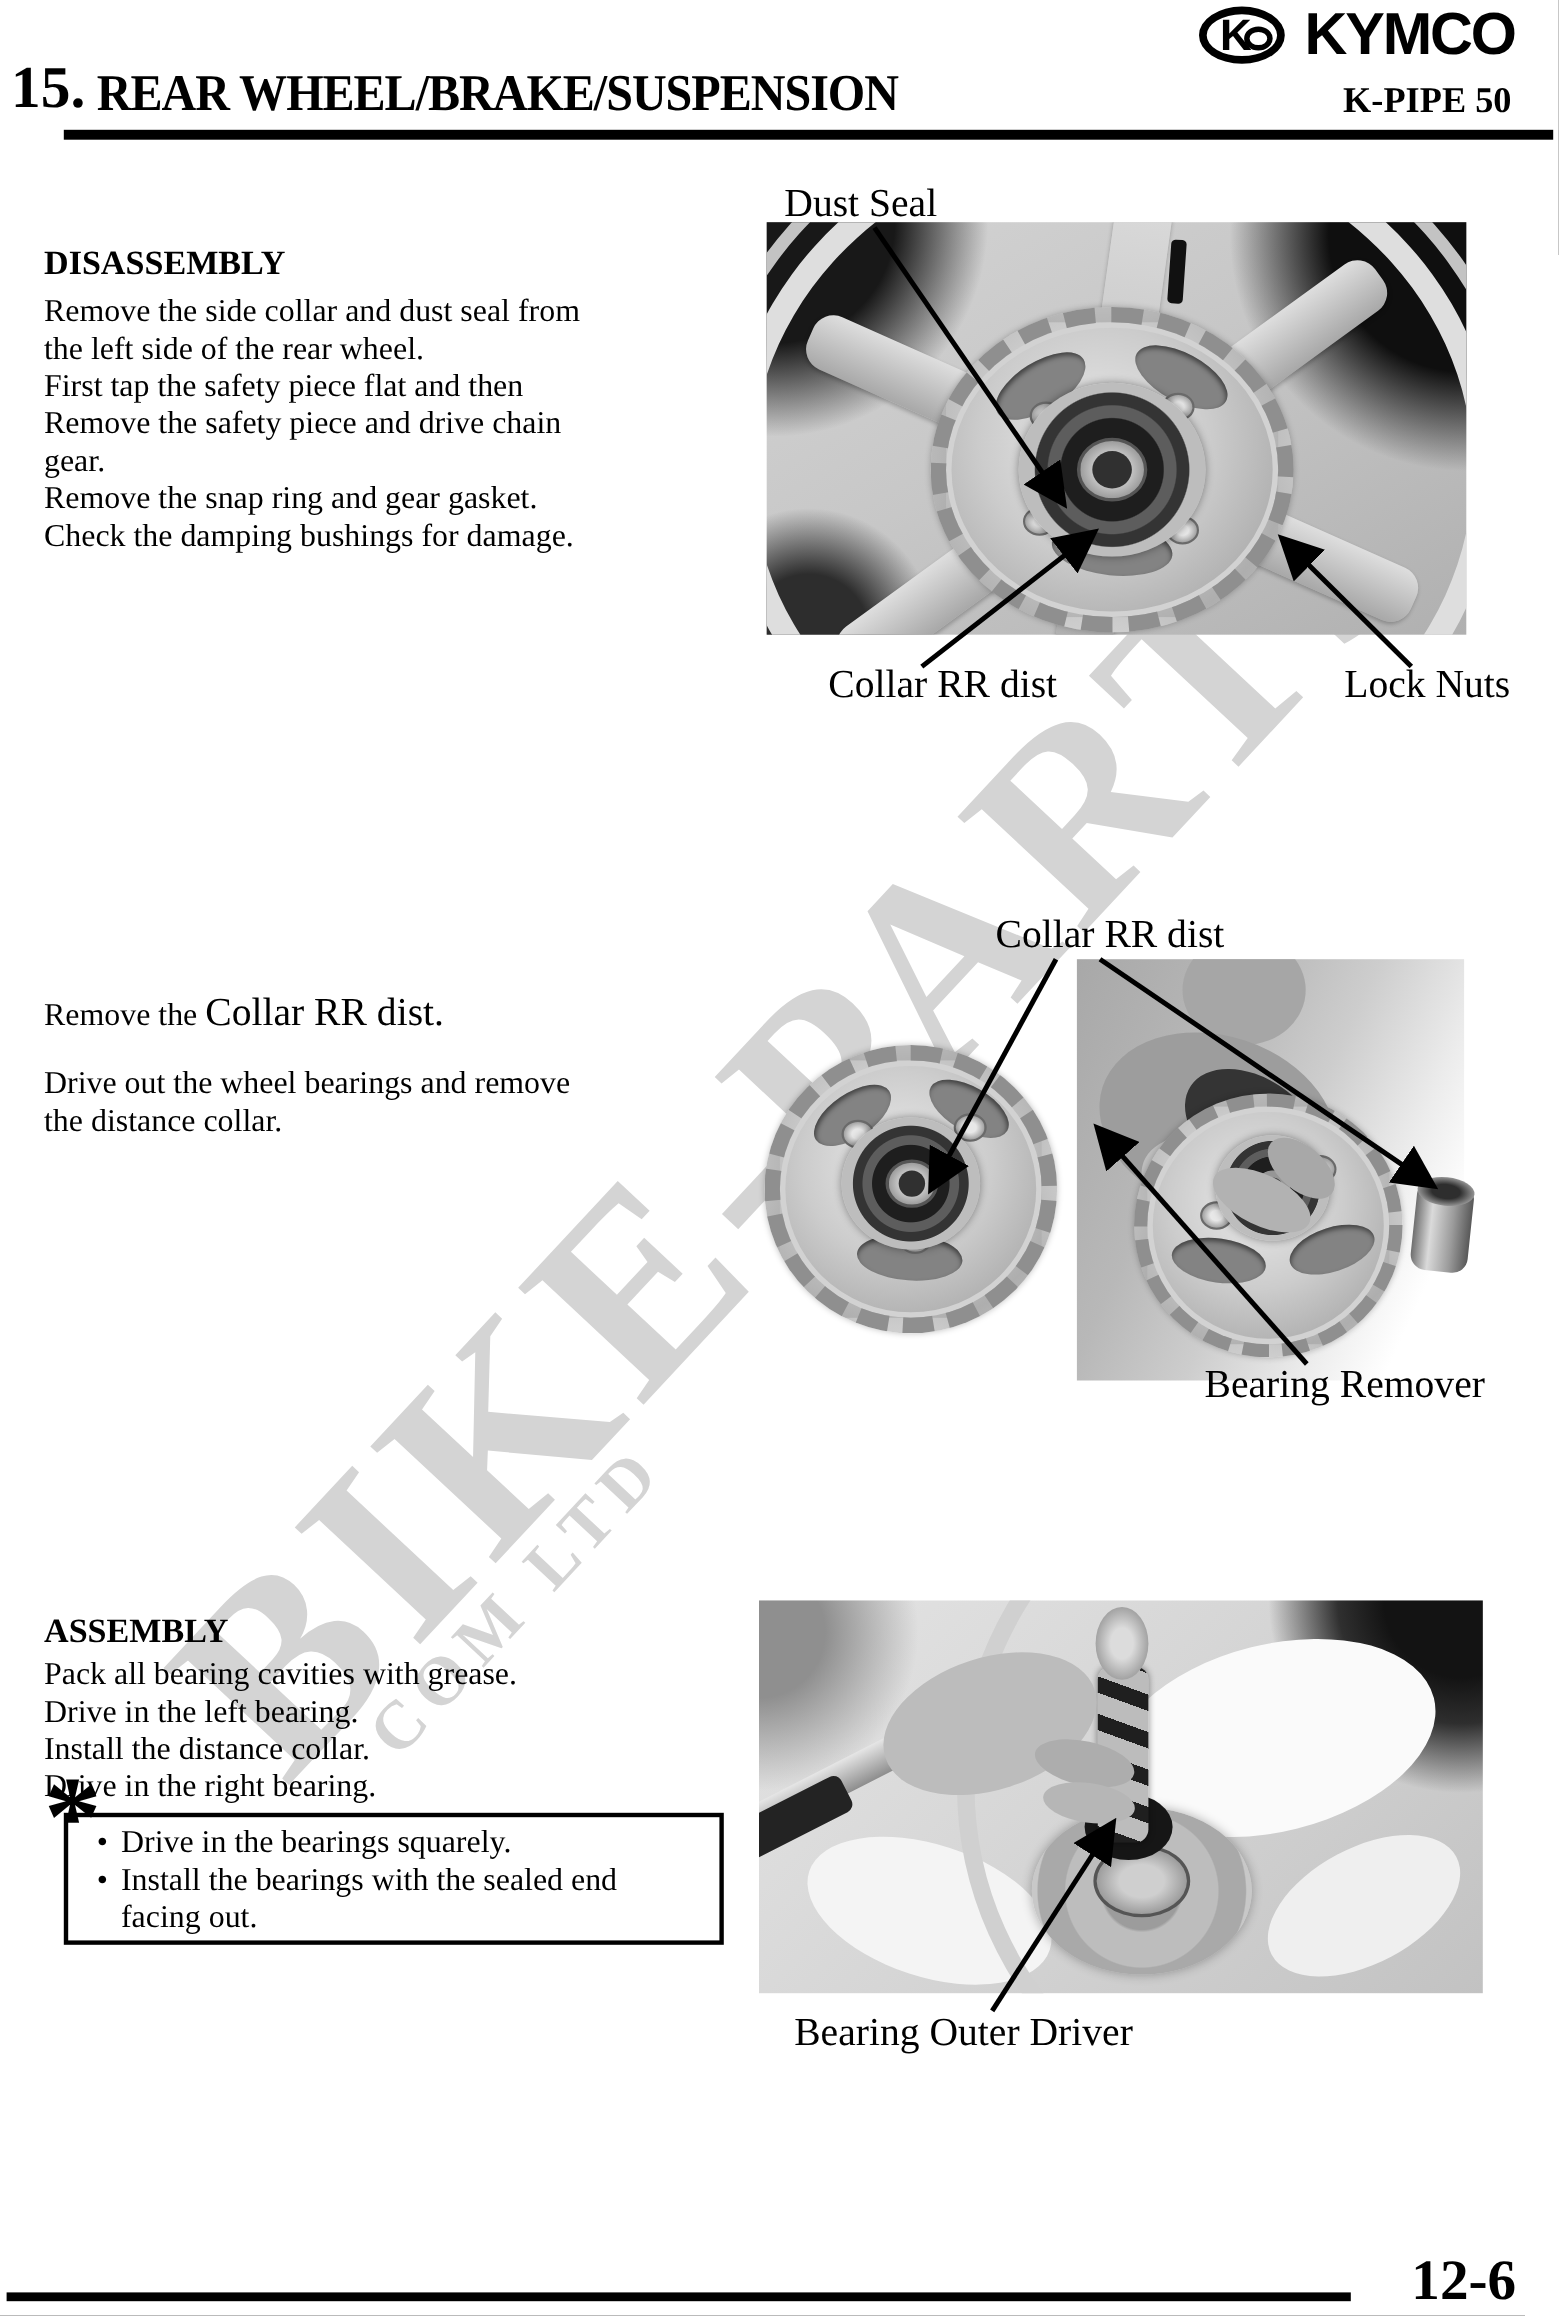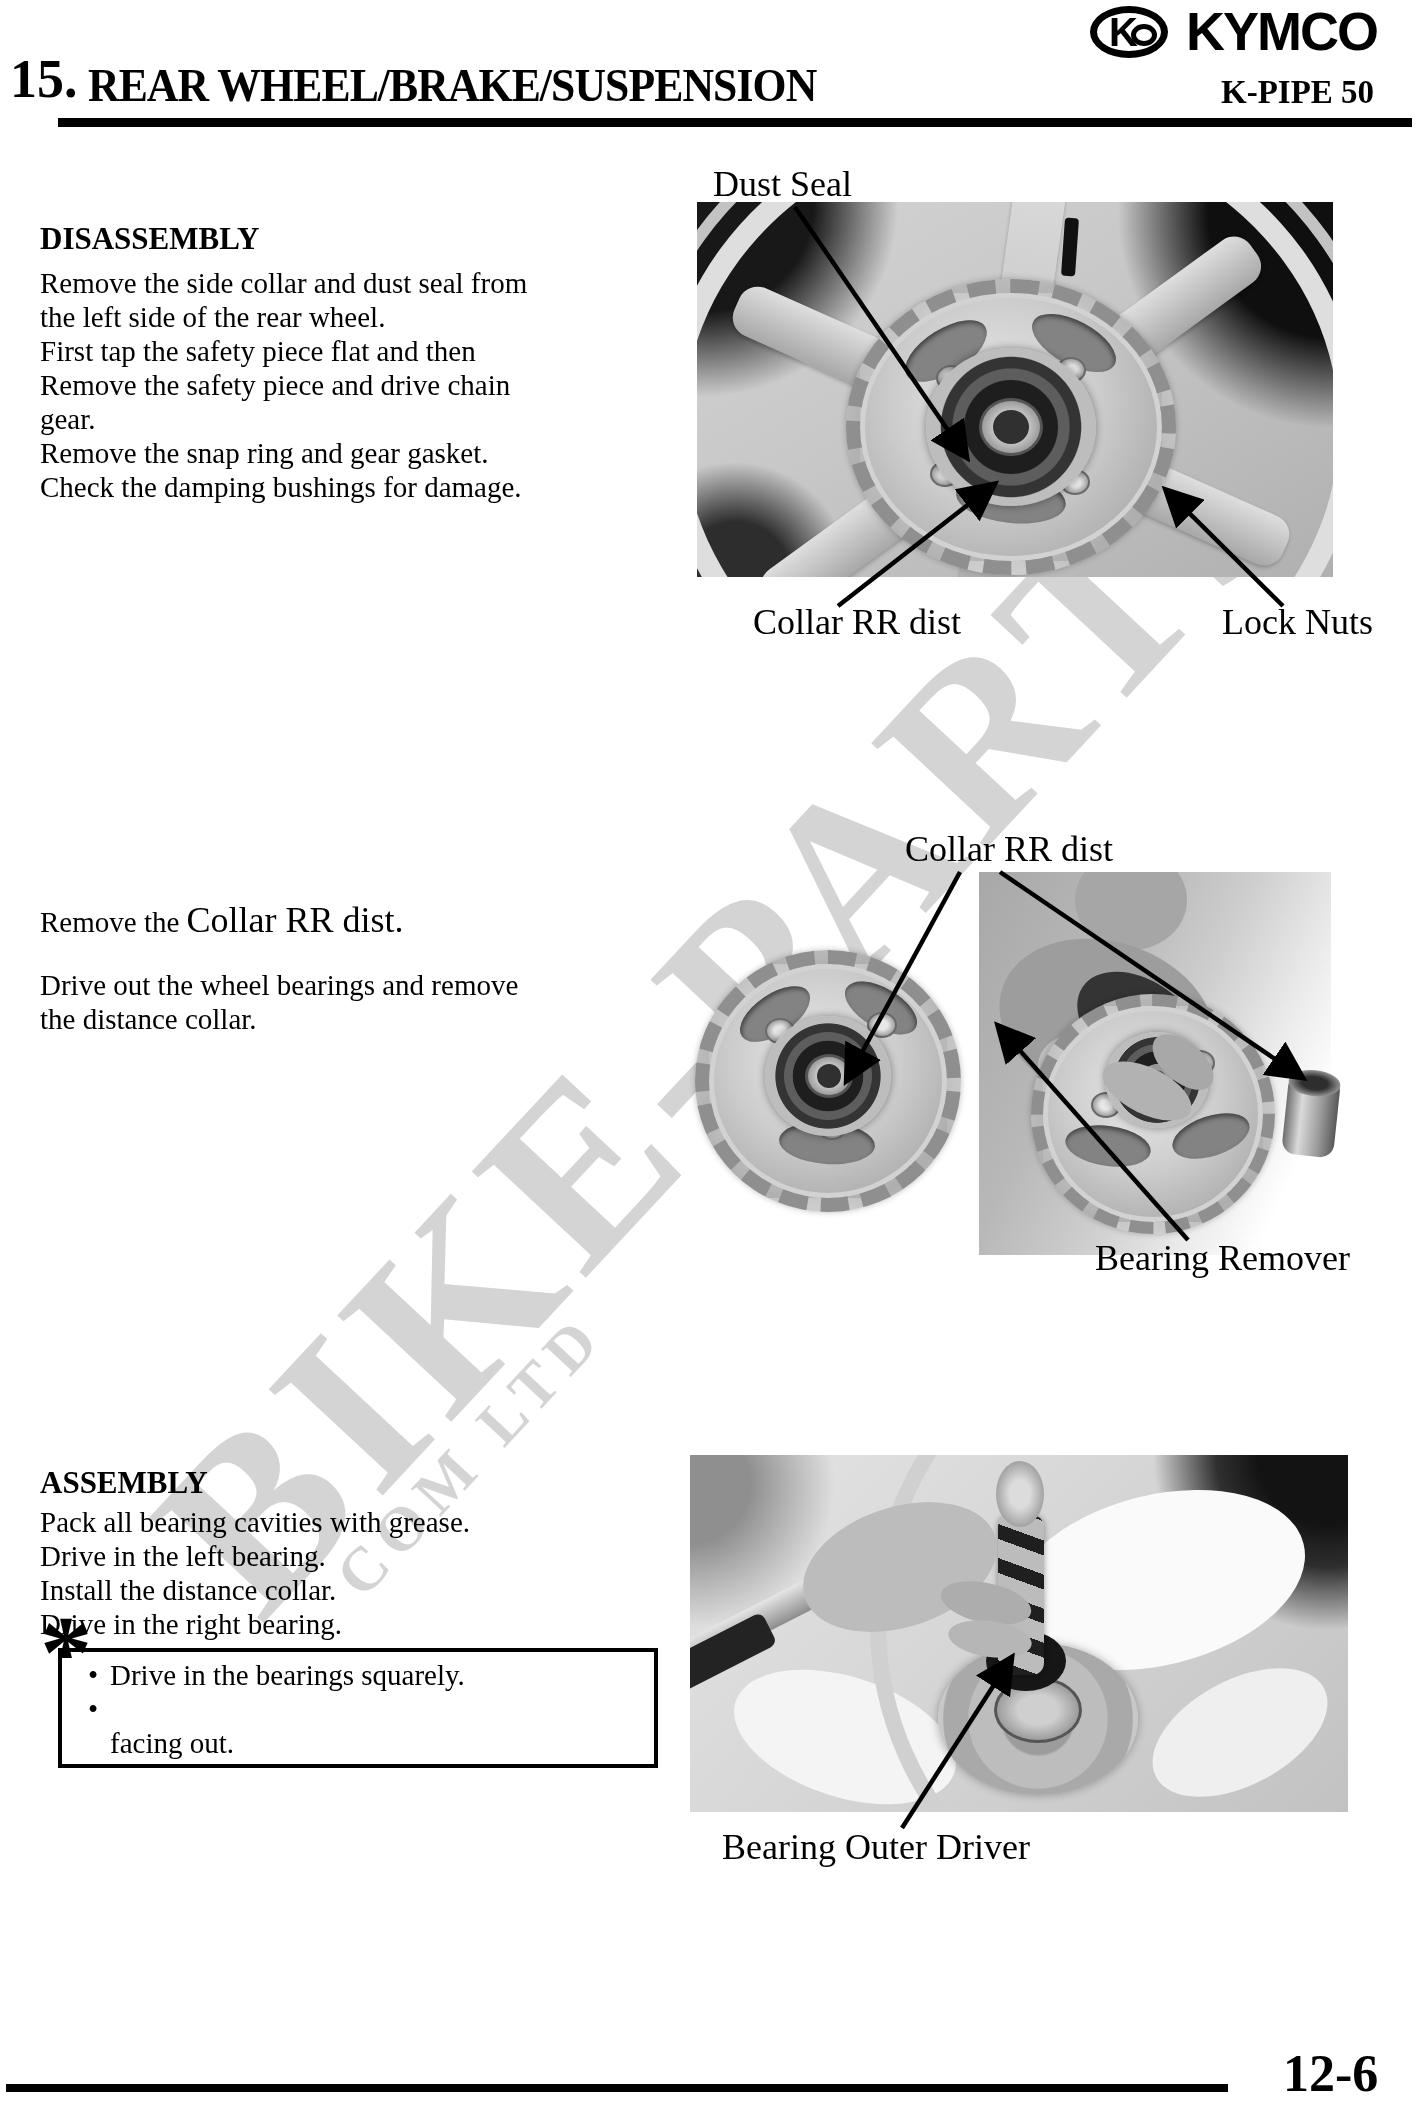--- a/index.html
+++ b/index.html
@@ -197,20 +197,21 @@
 
   <div class="abs asterisk" style="left:40px;top:1622px;z-index:11;">*</div>
   <div class="abs note-box" style="left:58px;top:1648px;width:600px;height:120px;z-index:10;">
     <div style="padding:6px 8px 0 14px;">
       <div class="bullet-row">
         <span class="bullet-dot">•</span>
         <span>Drive in the bearings squarely.</span>
       </div>
       <div class="bullet-row">
         <span class="bullet-dot">•</span>
+        <span>Install the bearings with the sealed end</span>
       </div>
       <div class="bullet-cont">facing out.</div>
     </div>
   </div>
 
   <div class="abs photo fig3" style="left:690px;top:1455px;width:658px;height:357px;">
 
     <div class="blob" style="left:318px;top:40px;width:300px;height:170px;background:#fafafa;transform:rotate(-14deg);"></div>
     <div class="blob" style="left:40px;top:222px;width:230px;height:120px;background:#f4f4f4;transform:rotate(18deg);"></div>
     <div class="blob" style="left:455px;top:225px;width:190px;height:105px;background:#efefef;transform:rotate(-28deg);"></div>

